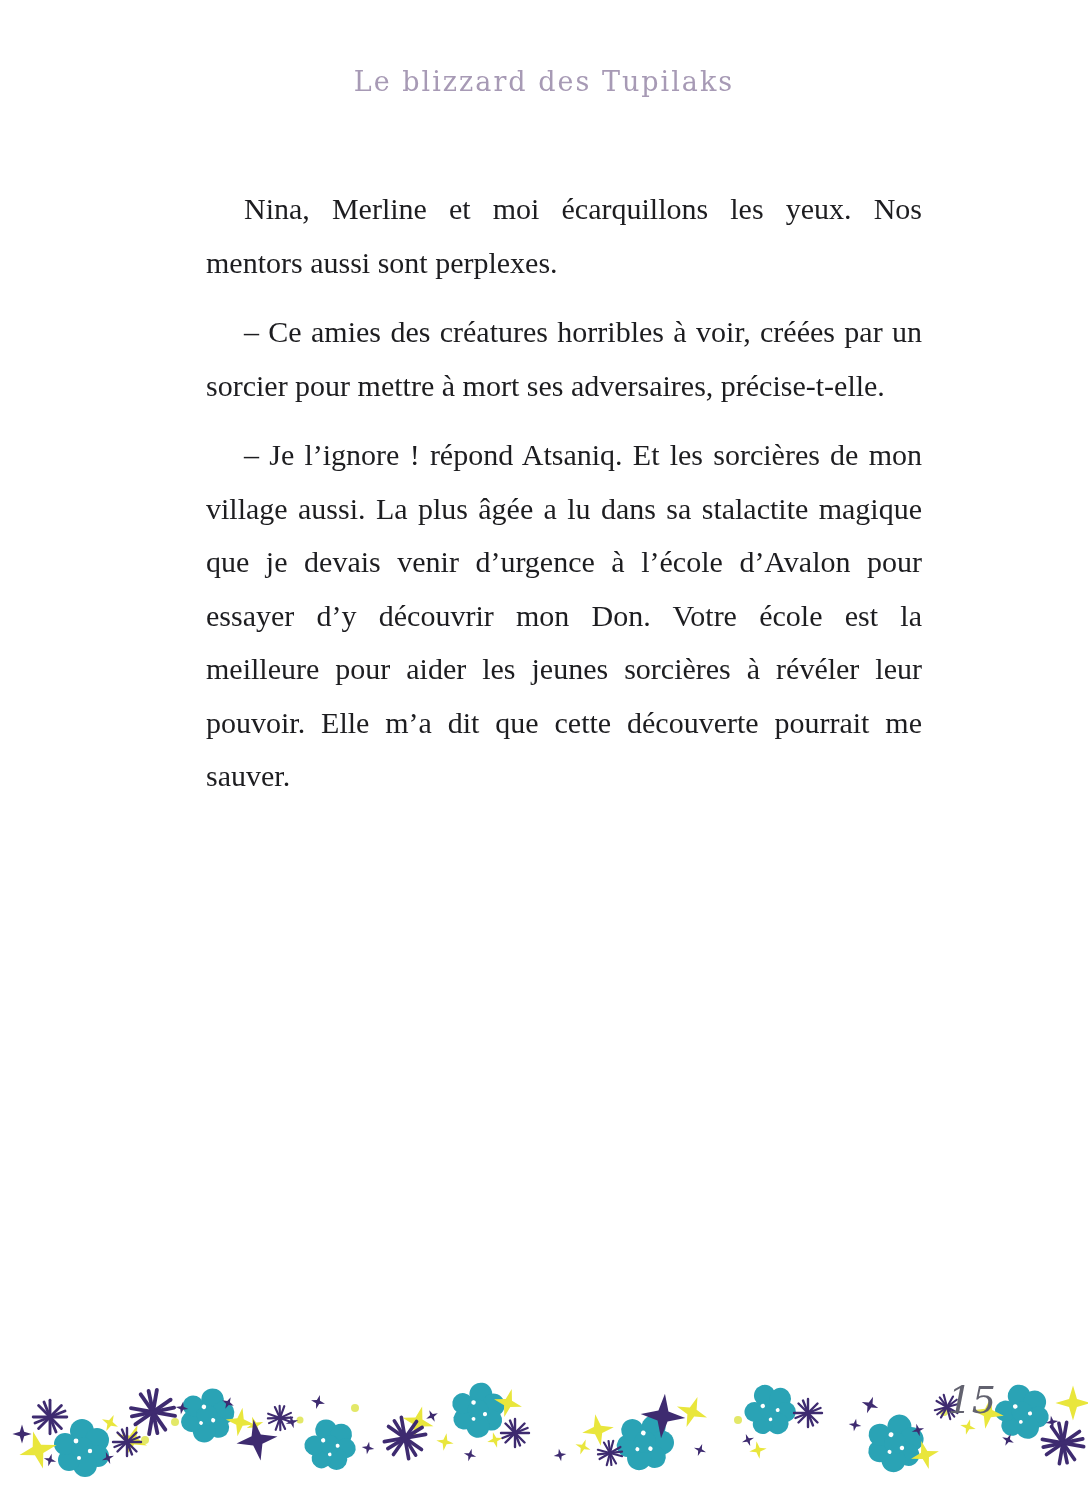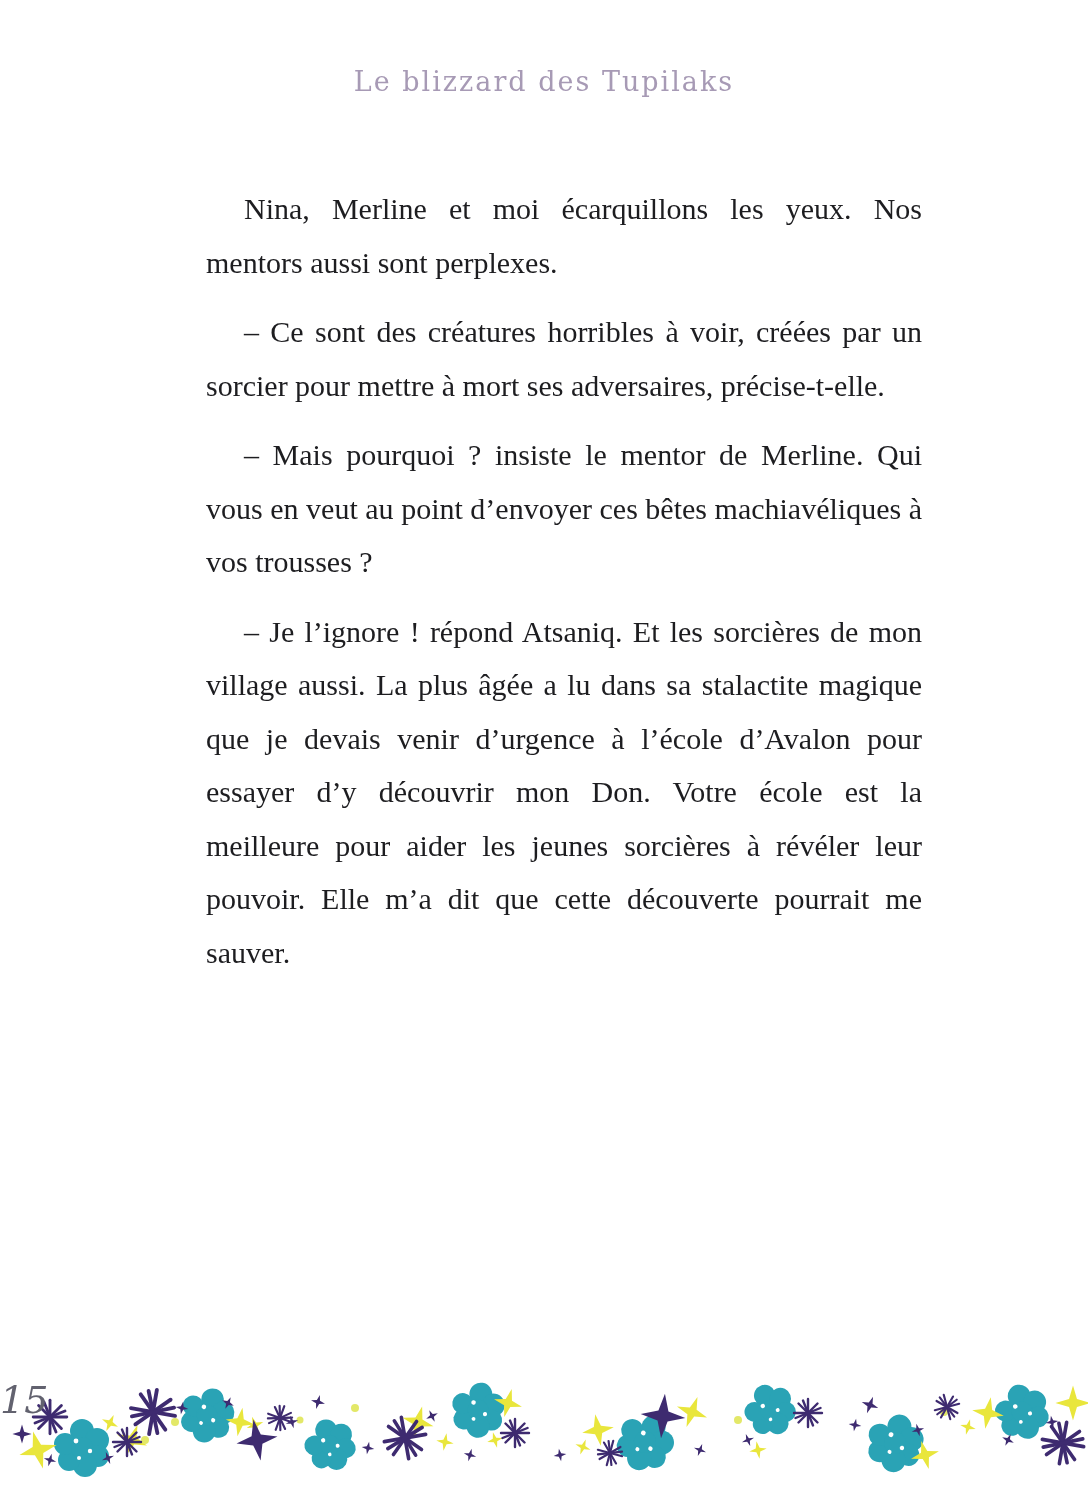--- a/index.html
+++ b/index.html
@@ -48,21 +48,21 @@
     left: 0;
     width: 1088px;
     height: 150px;
   }
   .footer svg { display: block; }
   .page-number {
     position: absolute;
     top: 28px;
     left: 0;
     width: 996px;
-    text-align: left;
+    text-align: right;
     font-family: "DejaVu Serif", serif;
     font-style: italic;
     font-size: 38px;
     color: #62626f;
   }
   .flower { fill: #2aa3b5; }
   .flower-gap { fill: #ffffff; }
   .star-yellow { fill: #e9e63c; }
   .star-purple { fill: #3e2b70; }
   .burst-line { stroke: #3e2b70; stroke-width: 2.4; stroke-linecap: round; }
@@ -70,22 +70,21 @@
 </style>
 </head>
 <body>
 
 <div class="page">
 
   <div class="page-title">Le blizzard des Tupilaks</div>
 
   <div class="text-block">
     <p>Nina, Merline et moi écarquillons les yeux. Nos mentors aussi sont perplexes.</p>
-    <p>– Ce sont des créatures horribles à voir, créées par un sorcier pour mettre à mort ses adversaires, précise-t-elle.</p>
-    <p>– Mais pourquoi ? insiste le mentor de Merline. Qui vous en veut au point d’envoyer ces bêtes machiavéliques à vos trousses ?</p>
+    <p>– Ce amies des créatures horribles à voir, créées par un sorcier pour mettre à mort ses adversaires, précise-t-elle.</p>
     <p>– Je l’ignore ! répond Atsaniq. Et les sorcières de mon village aussi. La plus âgée a lu dans sa stalactite magique que je devais venir d’urgence à l’école d’Avalon pour essayer d’y découvrir mon Don. Votre école est la meilleure pour aider les jeunes sorcières à révéler leur pouvoir. Elle m’a dit que cette découverte pourrait me sauver.</p>
   </div>
 
   <div class="footer">
     <svg width="1088" height="150" viewBox="0 0 1088 150">
       <defs>
         <g id="flower">
           <circle class="flower" cx="0" cy="-17" r="12"></circle>
           <circle class="flower" cx="15" cy="-8" r="12"></circle>
           <circle class="flower" cx="16" cy="8" r="11"></circle>

